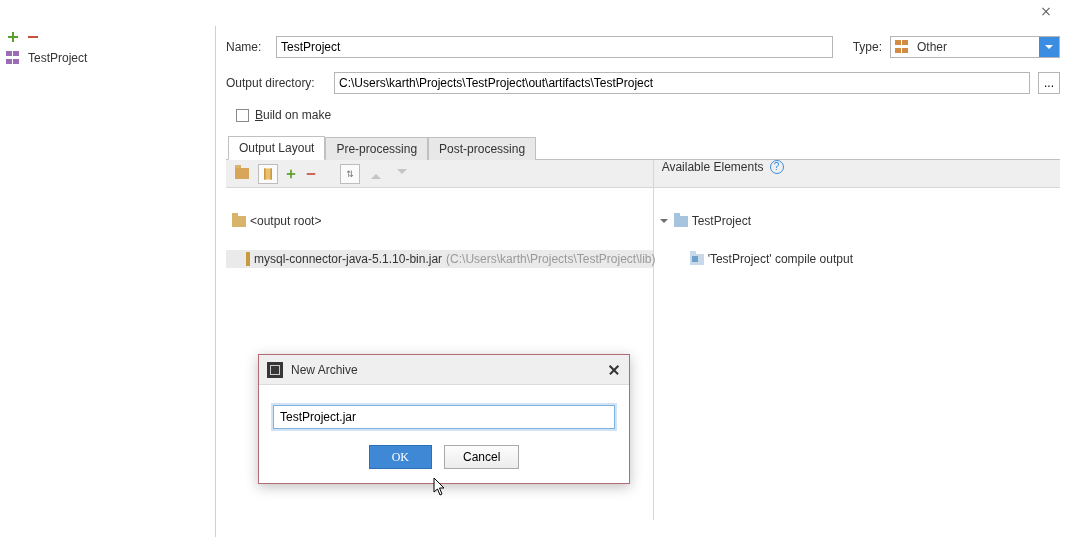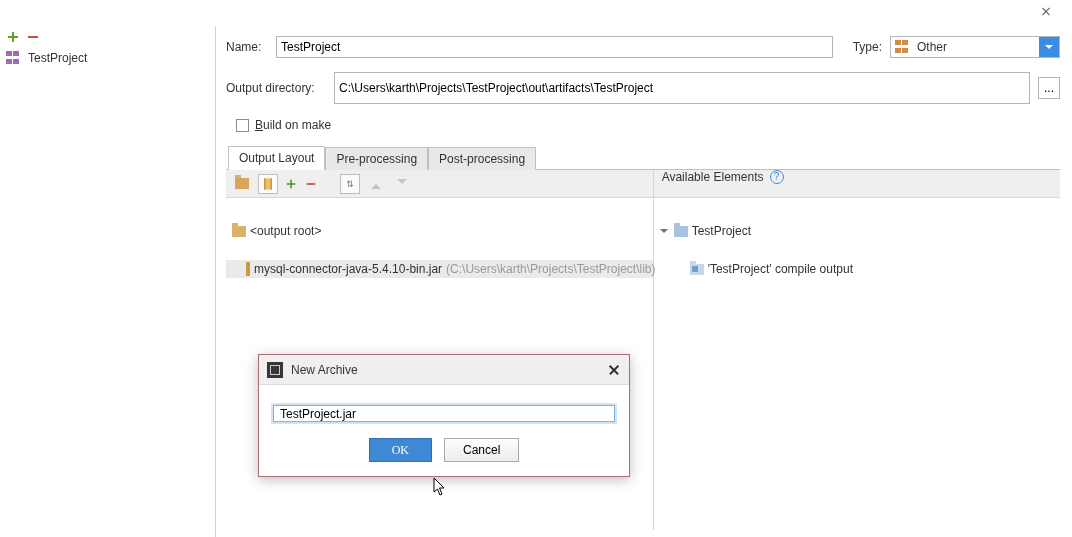--- a/index.html
+++ b/index.html
@@ -27,21 +27,21 @@
   .main { position:absolute; left:216px; right:0; top:26px; bottom:0; padding:10px 12px 16px 10px; }
 
   .row { display:flex; align-items:center; gap:8px; margin-bottom:14px; }
   .label { color:#333; }
   .name-input { flex:1; height:22px; border:1px solid #b5b5b5; padding:0 4px; }
   .type-select { width:170px; height:22px; border:1px solid #b5b5b5; display:flex; align-items:center; position:relative; background:#fff; }
   .type-select .artifact-icon { margin:0 6px 0 4px; }
   .type-select .dd { position:absolute; right:0; top:0; width:20px; height:100%; background:#3a8de0; display:flex; align-items:center; justify-content:center; }
   .type-select .dd:after { content:""; border:4px solid transparent; border-top-color:#fff; margin-top:4px; }
 
-  .out-input { flex:1; height:32px; border:1px solid #b5b5b5; padding:0 4px; }
+  .out-input { flex:1; height:22px; border:1px solid #b5b5b5; padding:0 4px; }
   .browse-btn { width:22px; height:22px; border:1px solid #b5b5b5; background:#fff; line-height:16px; text-align:center; }
 
   .checkbox-row { display:flex; align-items:center; gap:6px; margin:6px 0 12px 10px; }
   .cbx { width:13px; height:13px; border:1px solid #8a8a8a; background:#fff; }
 
   .tabs-bar { border-bottom:1px solid #c0c0c0; display:flex; align-items:flex-end; height:26px; padding-left:2px; }
   .tab { padding:4px 10px; border:1px solid #c0c0c0; border-bottom:none; background:#e8e8e8; margin-right:0px; position:relative; top:1px; }
   .tab.active { background:#fff; border-bottom:1px solid #fff; }
 
   .split { display:flex; border-top:none; height:360px; }
@@ -76,21 +76,21 @@
   
   .dialog { position:absolute; left:258px; top:354px; width:372px; border:1px solid #b46a73; background:#fff; box-shadow:0 3px 12px rgba(0,0,0,0.25); }
   .dialog-title { height:30px; background:#efefef; display:flex; align-items:center; gap:8px; padding:0 8px; border-bottom:1px solid #dcdcdc; position:relative; }
   .dialog-title .ico-app { width:16px; height:16px; background:#363636; display:flex; align-items:center; justify-content:center; }
   .dialog-title .ico-app:before { content:""; width:8px; height:8px; border:1px solid #ccc; }
   .dialog-close { position:absolute; right:6px; top:6px; width:18px; height:18px; display:flex; align-items:center; justify-content:center; }
   .dialog-close:before, .dialog-close:after { content:""; position:absolute; width:12px; height:1.5px; background:#333; }
   .dialog-close:before { transform: rotate(45deg); }
   .dialog-close:after  { transform: rotate(-45deg); }
   .dialog-body { padding:12px 14px 4px; }
-  .dialog-input { width:100%; height:17px; border:1px solid #7eb0e0; box-shadow:0 0 0 2px rgba(126,176,224,.35); padding:0 6px; margin-top:8px; }
+  .dialog-input { width:100%; height:24px; border:1px solid #7eb0e0; box-shadow:0 0 0 2px rgba(126,176,224,.35); padding:0 6px; margin-top:8px; }
   .dialog-foot { display:flex; justify-content:center; gap:12px; padding:12px 0 14px; }
   .btn { height:24px; padding:0 18px; border:1px solid #a9a9a9; background:linear-gradient(#fdfdfd,#ececec); cursor:pointer; }
   .btn.primary { background:#3f88d6; color:#fff; border:1px solid #2e6fb6; padding:0 22px;font-family:Liberation Serif, serif; }
 
   .cursor { position:absolute; left:433px; top:477px; width:14px; height:20px; pointer-events:none; }
   .cursor svg { width:14px; height:20px; }
 </style>
 </head>
 <body>
 
@@ -169,21 +169,21 @@
             <div class="arrow-down faded"></div>
           </div>
       </div>
       <div class="tree">
         <div class="tree-row">
           <div class="folder-ico"></div>
           <span>&lt;output root&gt;</span>
         </div>
         <div class="tree-row selected" style="padding-left:20px">
           <div class="jar-ico"></div>
-          <span>mysql-connector-java-5.4.10-bin.jar</span>
+          <span>mysql-connector-java-5.1.10-bin.jar</span>
           <span class="muted"> (C:\Users\karth\Projects\TestProject\lib)</span>
         </div>
       </div>
     </div>
 
     <div class="right-panel">
       <div class="right-header">
         <span>Available Elements</span>
         <div class="q-circle">?</div>
       </div>

